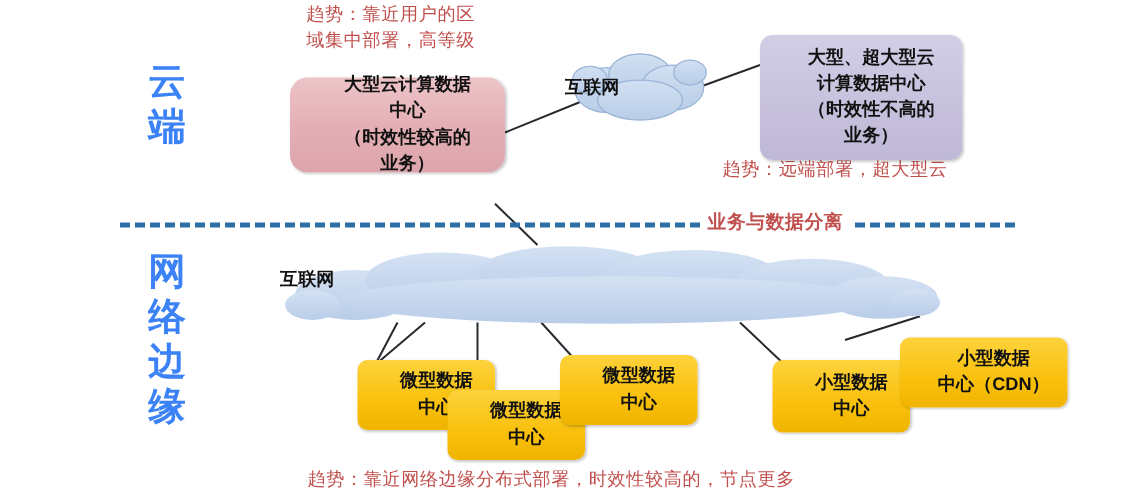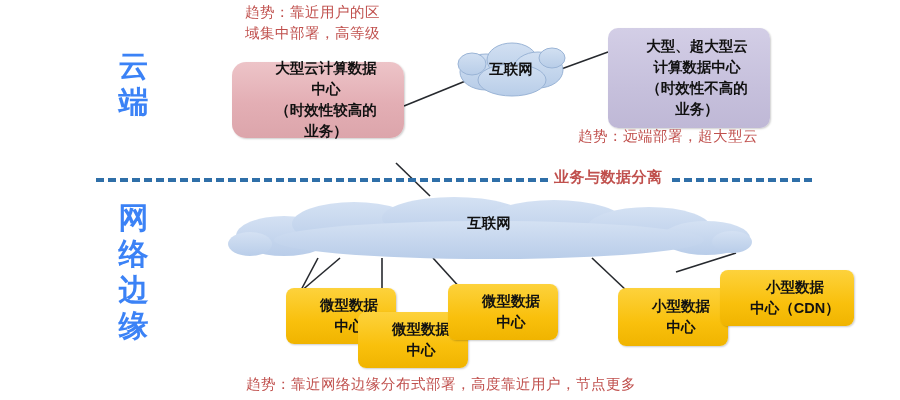--- a/index.html
+++ b/index.html
@@ -70,21 +70,20 @@
     font-size: 14.5px;
     border-radius: 8px;
     margin-left: 48px;
   }
 
   
   .cloud-label {
     position: absolute;
     left: 0;
     right: 0;
-    text-align: center;
     font-weight: bold;
     color: #111111;
     font-size: 14.5px;
   }
 
   
   .divider-line {
     border-top: 4px dashed #2f6fa8;
     height: 0;
   }
@@ -127,21 +126,21 @@
 
   <div class="abs layer-label" style="left:104px; top:48px;">云端</div>
 
   <div class="abs layer-label" style="left:104px; top:200px;">网络边缘</div>
 
   <div class="abs trend" style="left:245px; top:2px; width:220px;">趋势：靠近用户的区
 域集中部署，高等级</div>
 
   <div class="abs trend" style="left:578px; top:126px; width:300px;">趋势：远端部署，超大型云</div>
 
-  <div class="abs trend" style="left:246px; top:374px; width:600px;">趋势：靠近网络边缘分布式部署，高度靠近用户，节点更多</div>
+  <div class="abs trend" style="left:246px; top:374px; width:600px;">趋势：靠近网络边缘分布式部署，时效性较高的，节点更多</div>
 
   <div class="abs" style="left:452px; top:36px; width:118px; height:64px;">
     <svg width="118" height="64" viewBox="0 0 118 64">
       <defs>
         <linearGradient id="cg1" x1="0" y1="0" x2="0" y2="1">
           <stop offset="0%" stop-color="#d2e0f2"></stop>
           <stop offset="100%" stop-color="#b8cde8"></stop>
         </linearGradient>
       </defs>
       <g fill="url(#cg1)" stroke="#9ab4d6" stroke-width="1">
@@ -160,21 +159,21 @@
 中心
 （时效性较高的
 业务）</div>
 
   <div class="abs node node-purple" style="left:608px; top:28px; width:162px; height:100px;">大型、超大型云
 计算数据中心
 （时效性不高的
 业务）</div>
 
   <div class="abs divider-line" style="left:96px; top:178px; width:716px;"></div>
-  <div class="abs" style="left:548px; top:168px;">
+  <div class="abs" style="left:560px; top:168px;">
     <span class="divider-text">业务与数据分离</span>
   </div>
 
   <div class="abs" style="left:224px; top:196px; width:530px; height:66px;">
     <svg width="530" height="66" viewBox="0 0 530 66">
       <defs>
         <linearGradient id="cg2" x1="0" y1="0" x2="0" y2="1">
           <stop offset="0%" stop-color="#d4e1f3"></stop>
           <stop offset="100%" stop-color="#b9cde9"></stop>
         </linearGradient>

